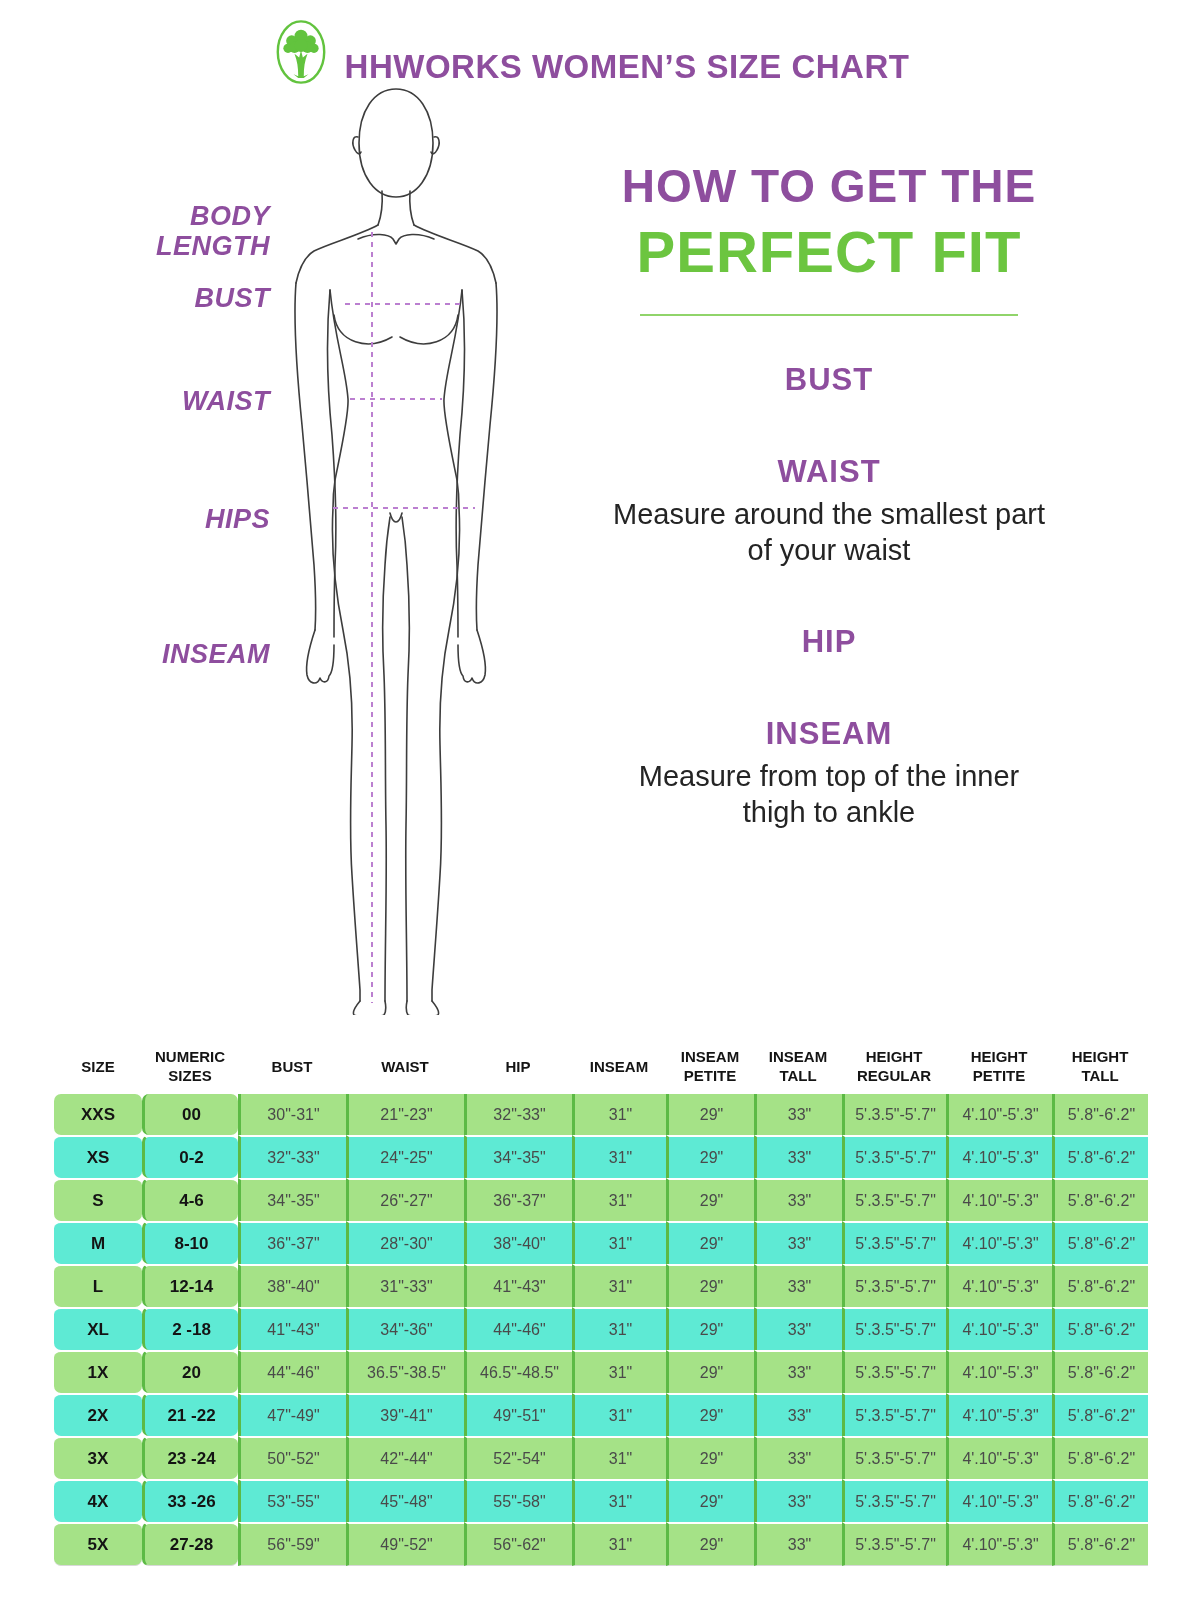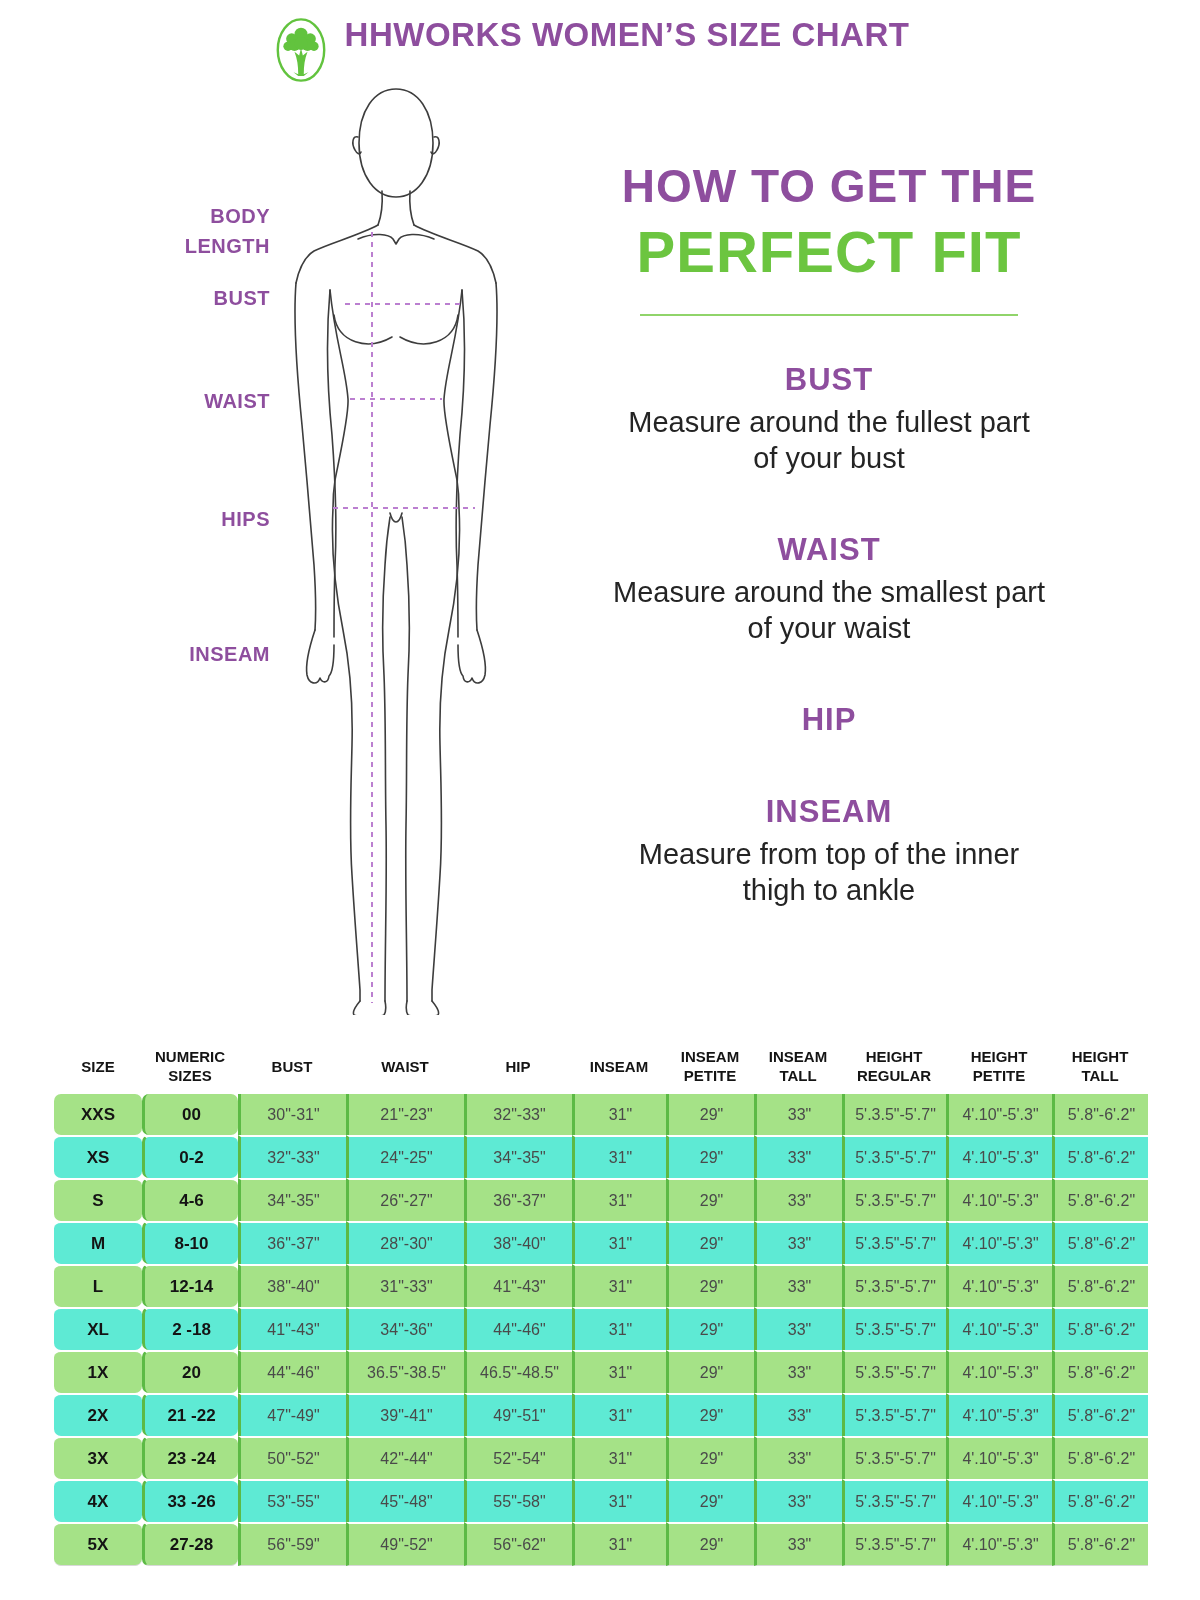--- a/index.html
+++ b/index.html
@@ -2,28 +2,28 @@
 <html><head>
 <meta charset="utf-8">
 <style>
   html,body { margin:0; padding:0; background:#ffffff; }
   .page {
     position:relative; width:1200px; height:1600px; background:#ffffff;
     font-family:"Liberation Sans", sans-serif; overflow:hidden;
   }
   
   .header { position:absolute; top:16px; left:0; right:16px; height:70px;
-    display:flex; justify-content:center; align-items:flex-start; gap:18px; }
+    display:flex; justify-content:center; align-items:flex-end; gap:18px; }
   .logo { width:52px; height:68px; flex:0 0 auto; }
   .title { font-size:33px; font-weight:bold; color:#8e4e9e; letter-spacing:.5px; }
 
   
   .figure-svg { position:absolute; left:290px; top:85px; width:212px; height:930px; }
   .fig-label { position:absolute; right:930px; color:#8e4e9e; font-weight:bold;
-    font-size:20px; letter-spacing:.5px; text-align:right; white-space:pre-line; line-height:30px; }
+    font-size:27px; letter-spacing:.5px; text-align:right; white-space:pre-line; line-height:30px;font-style:italic; }
   .fl-bodylength { top:201px; }
   .fl-bust { top:283px; }
   .fl-waist { top:386px; }
   .fl-hips { top:504px; }
   .fl-inseam { top:639px; }
 
   
   .howto { position:absolute; left:613px; top:162px; width:432px; text-align:center; }
   .howto-t1 { font-size:46px; line-height:48px; font-weight:bold; color:#8e4e9e; letter-spacing:1px; }
   .howto-t2 { font-size:58px; line-height:60px; font-weight:bold; color:#6cc540; letter-spacing:1px; margin-top:12px; }
@@ -123,21 +123,20 @@
   <div class="fig-label fl-hips">HIPS</div>
   <div class="fig-label fl-inseam">INSEAM</div>
 
   <div class="howto">
     <div class="howto-t1">HOW TO GET THE</div>
     <div class="howto-t2">PERFECT FIT</div>
     <div class="divider"></div>
 
     <div class="section">
       <div class="section-h">BUST</div>
-      <div class="section-p">Measure around the fullest part of your bust</div>
     </div>
     <div class="section">
       <div class="section-h">WAIST</div>
       <div class="section-p">Measure around the smallest part of your waist</div>
     </div>
     <div class="section">
       <div class="section-h">HIP</div>
     </div>
     <div class="section">
       <div class="section-h">INSEAM</div>

